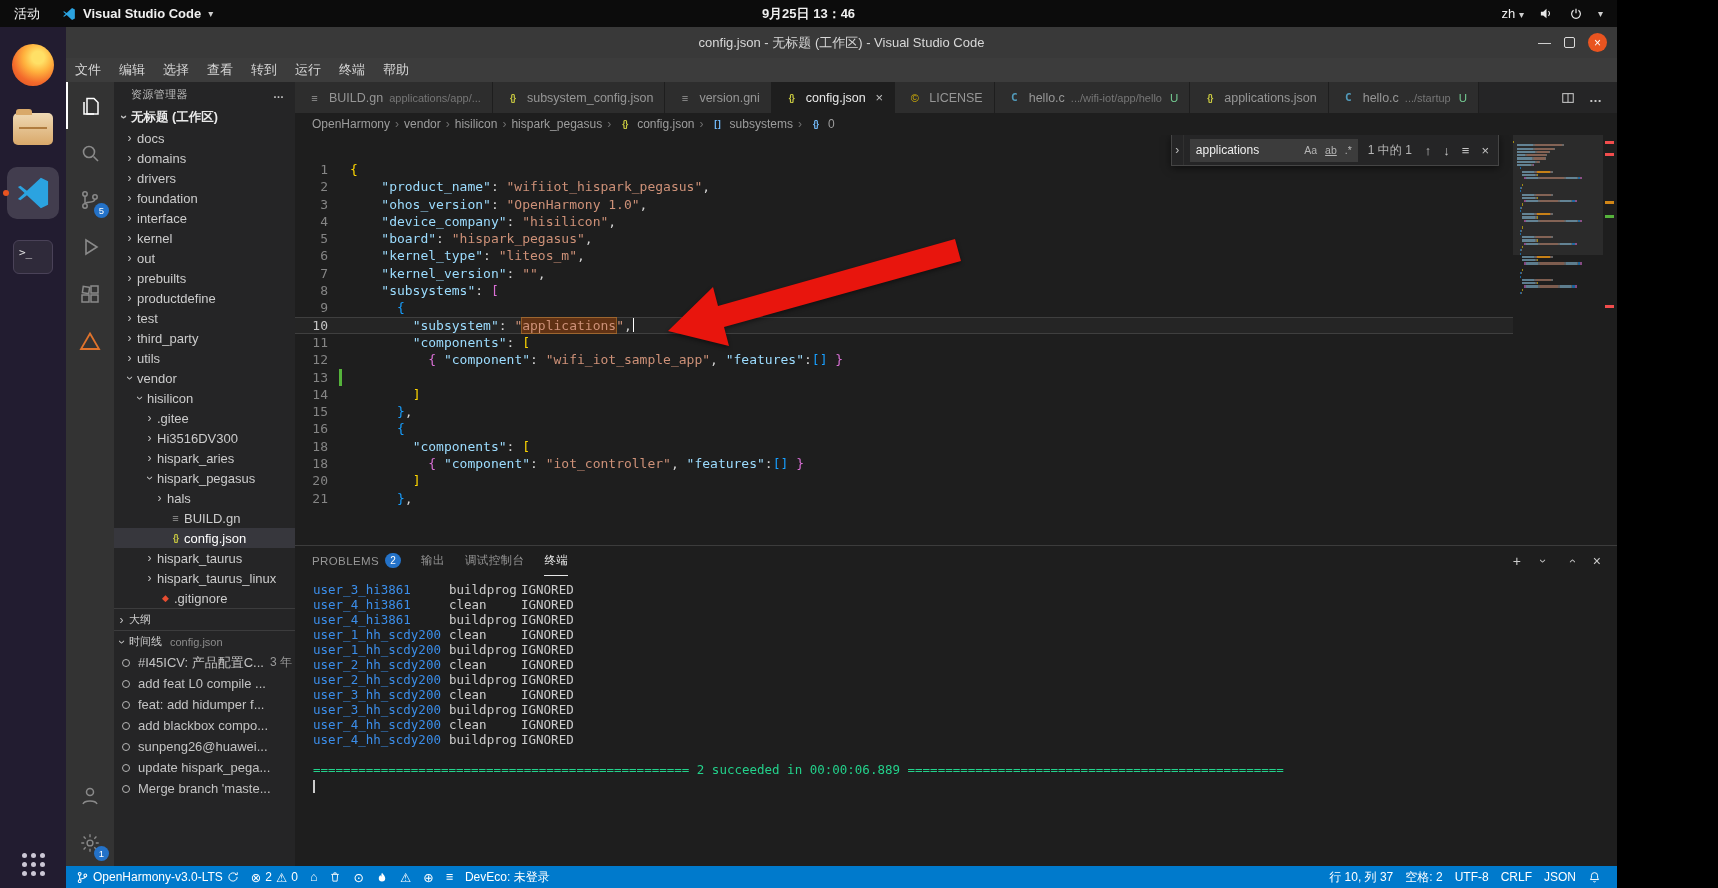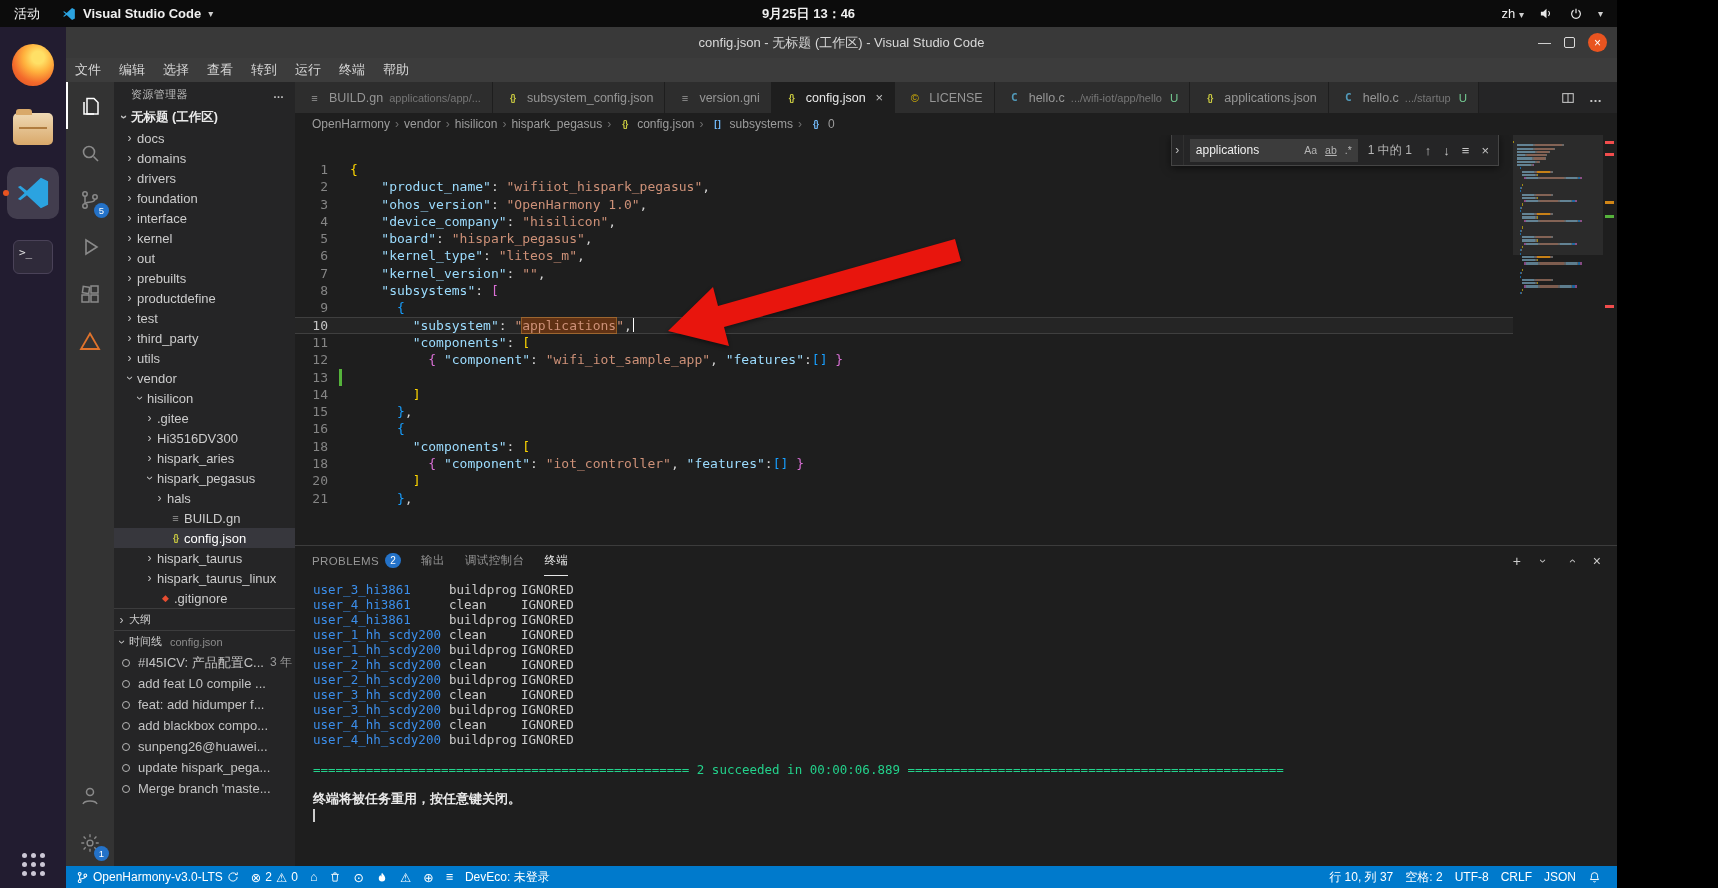--- a/index.html
+++ b/index.html
@@ -1059,21 +1059,20 @@
                       <span class="ttask">clean</span>
                       <span class="tstatus">IGNORED</span>
                     </div>
                     <div class="trow2">
                       <span class="tuser">user_4_hh_scdy200</span>
                       <span class="ttask">buildprog</span>
                       <span class="tstatus">IGNORED</span>
                     </div>
                   </div>
                 <div class="tsuccess">================================================== 2 succeeded in 00:00:06.889 ==================================================</div>
-                <div class="tnotice">终端将被任务重用，按任意键关闭。</div>
                 <div><span class="tcursor"></span></div>
               </div>
             </div>
           </div>
         </div>
       </div>
 
       <div class="statusbar">
         <span class="sbitem">
           <svg width="13" height="13" viewBox="0 0 16 16" fill="none" stroke="#fff" stroke-width="1.3">

